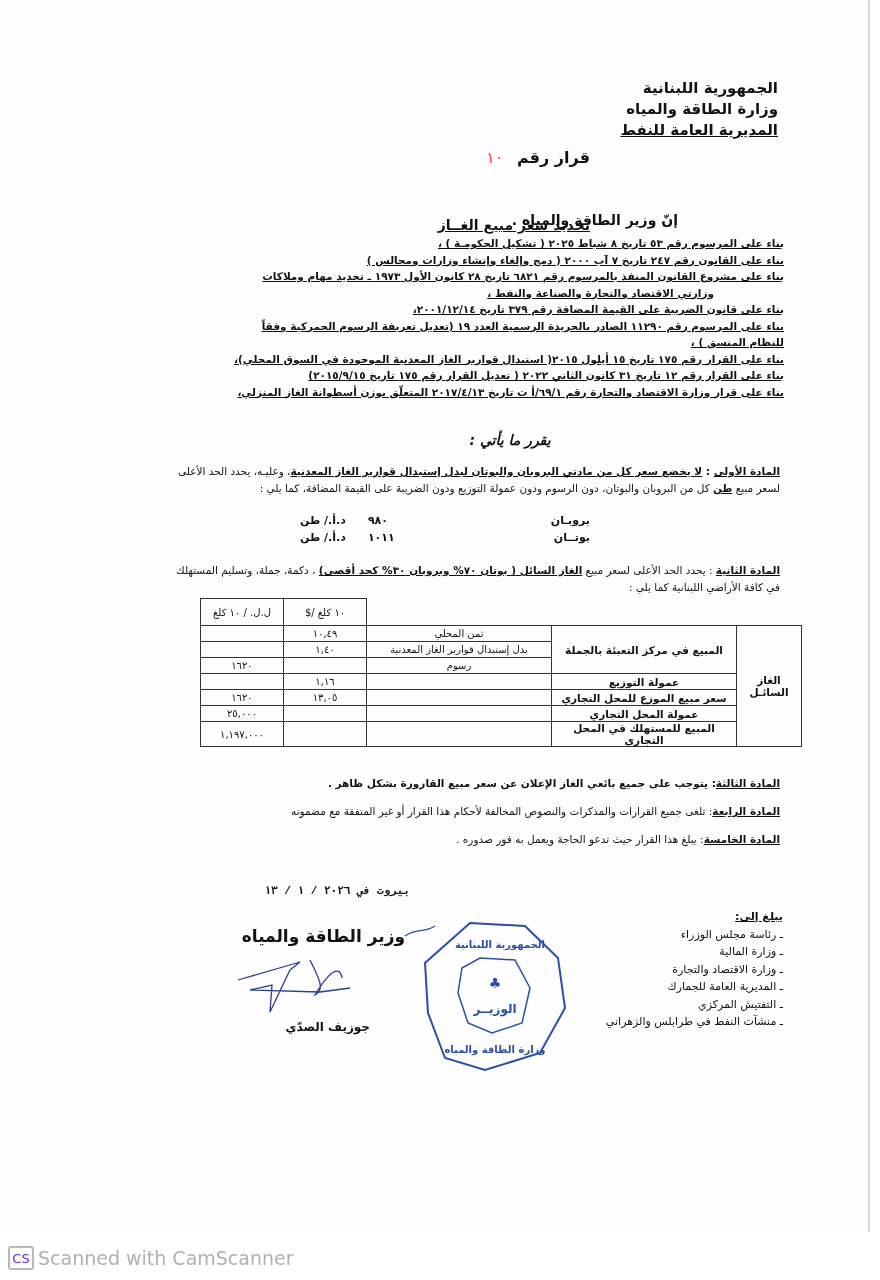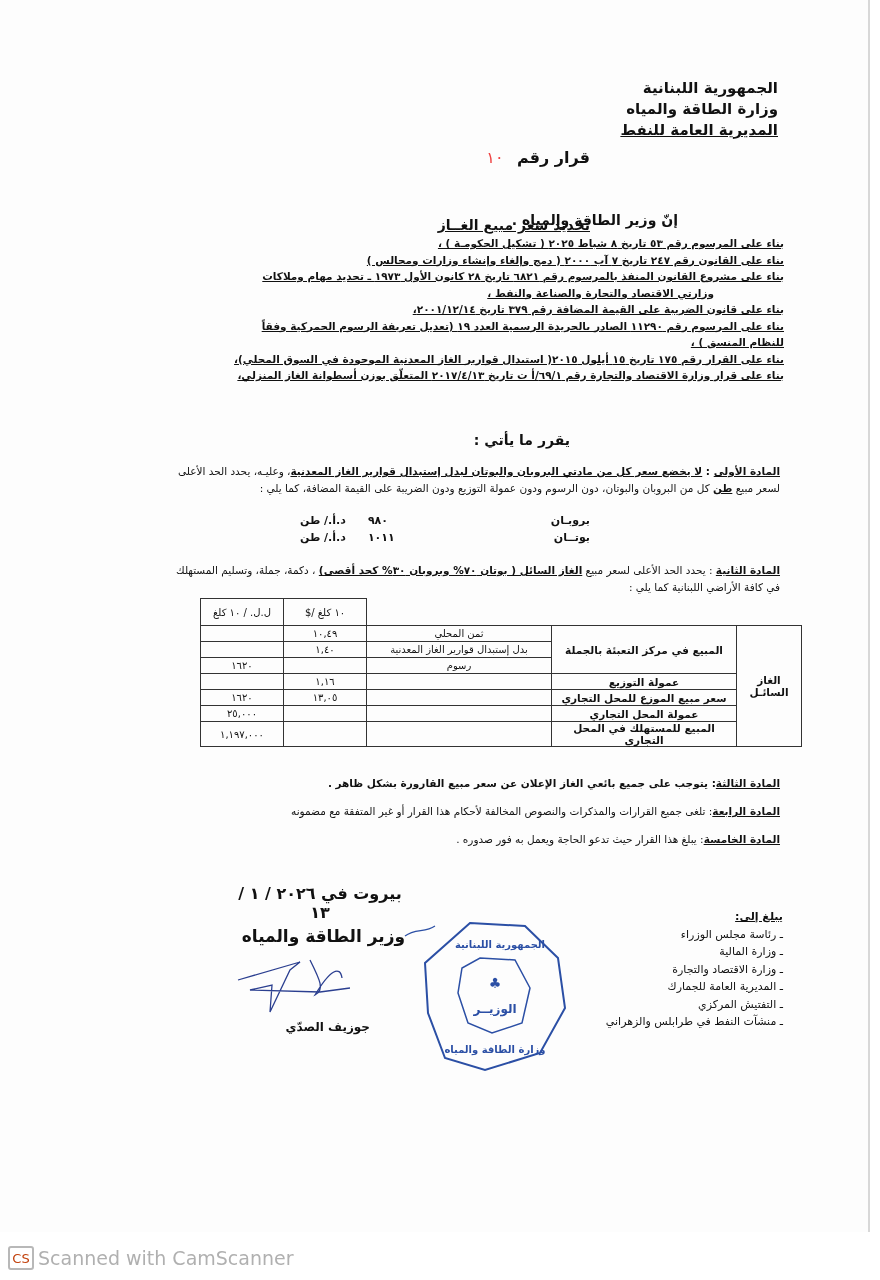--- a/index.html
+++ b/index.html
@@ -10,41 +10,41 @@
   .rtl { direction:rtl; }
   .abs { position:absolute; }
   .hdr { right:90px; top:78px; text-align:right; font-weight:bold; font-size:15px; line-height:21px; }
   .hdr .u { text-decoration:underline; }
   .dec-no { left:440px; top:148px; width:150px; text-align:right; font-weight:bold; font-size:16px; }
   .dec-no .num { color:#ef4444; font-weight:normal; margin-right:8px; }
   .dec-title { left:430px; top:173px; width:160px; text-align:right; font-weight:bold; font-size:14px; text-decoration:underline;margin-top:44px; }
   .minister { right:190px; top:212px; font-weight:bold; font-size:14px; }
   .preamble { right:84px; top:235px; width:560px; font-size:10.5px; font-weight:bold; line-height:16.5px; text-align:right;text-decoration:underline; }
   .preamble .ind { padding-right:70px; }
-  .decides { left:450px; top:432px; width:120px; font-weight:bold; font-size:14px; }
+  .decides { left:450px; top:432px; width:120px; text-align:center; font-weight:bold; font-size:14px;font-style:italic; }
   .article { right:88px; width:615px; font-size:10.5px; line-height:17px; text-align:right; }
   .article .lbl { font-weight:bold; text-decoration:underline; }
   .article .b { font-weight:bold; }
   .article .bu { font-weight:bold; text-decoration:underline; }
   .prices { left:300px; top:514px; width:290px; font-size:11px; font-weight:bold; }
   .prices .row { display:flex; justify-content:space-between; height:17px; }
   .prices .v { display:flex; gap:22px; }
   table.pt { position:absolute; left:200px; top:598px; border-collapse:collapse; font-size:10px; }
   table.pt td { border:1px solid #333; height:15px; padding:0 4px; text-align:center; }
   table.pt td.h { font-weight:normal; height:26px; }
   table.pt td.bold { font-weight:bold; font-size:10.5px; }
   table.pt td.none { border:none; }
   .c-lbp { width:74px; } .c-usd { width:74px; } .c-desc { width:176px; } .c-cat { width:176px; } .c-gas { width:56px; }
-  .place { left:230px; top:884px; width:180px; text-align:center; font-weight:bold; font-size:16px; }
+  .place { left:230px; top:884px; width:180px; text-align:right; font-weight:bold; font-size:11px;font-family:Liberation Mono, monospace; }
   .sigtitle { left:240px; top:926px; width:165px; text-align:right; font-weight:bold; font-size:17px; }
   .signame { left:250px; top:1020px; width:120px; text-align:right; font-weight:bold; font-size:12px; }
   .notify { right:85px; top:908px; width:200px; text-align:right; font-size:11px; line-height:17.5px; }
   .notify .t { font-weight:bold; text-decoration:underline; }
   .footer { left:8px; top:1246px; display:flex; align-items:center; gap:4px; color:#b0b0b0; font-size:19px; }
-  .cs { width:22px; height:20px; border:2px solid #b8b8b8; border-radius:3px; font-size:13px; display:flex; align-items:center; justify-content:center; color:#c2410c; }
+  .cs { width:22px; height:20px; border:2px solid #b8b8b8; border-radius:3px; font-size:13px; display:flex; align-items:center; justify-content:center; color:#6d28d9; }
 </style>
 </head>
 <body>
 
 <div class="page">
 
   <div class="abs hdr rtl">
     <div>الجمهورية اللبنانية</div>
     <div>وزارة الطاقة والمياه</div>
     <div class="u">المديرية العامة للنفط</div>
@@ -59,20 +59,21 @@
   <div class="abs minister rtl">إنّ وزير الطاقة والمياه .</div>
 
   <div class="abs preamble rtl">
     <div>بناء على المرسوم رقم ٥٣ تاريخ ٨ شباط ٢٠٢٥ ( تشكيل الحكومـة ) ،</div>
     <div>بناء على القانون رقم ٢٤٧ تاريخ ٧ آب ٢٠٠٠ ( دمج وإلغاء وإنشاء وزارات ومجالس )</div>
     <div>بناء على مشروع القانون المنفذ بالمرسوم رقم ٦٨٢١ تاريخ ٢٨ كانون الأول ١٩٧٣ ـ تحديد مهام وملاكات</div>
     <div class="ind">وزارتي الاقتصاد والتجارة والصناعة والنفط ،</div>
     <div>بناء على قانون الضريبة على القيمة المضافة رقم ٣٧٩ تاريخ ٢٠٠١/١٢/١٤،</div>
     <div>بناء على المرسوم رقم ١١٢٩٠ الصادر بالجريدة الرسمية العدد ١٩ (تعديل تعريفة الرسوم الجمركية وفقاً للنظام المنسق ) ،</div>
     <div>بناء على القرار رقم ١٧٥ تاريخ ١٥ أيلول ٢٠١٥( استبدال قوارير الغاز المعدنية الموجودة في السوق المحلي)،</div>
+    <div>بناء على القرار رقم ١٢ تاريخ ٣١ كانون الثاني ٢٠٢٢ ( تعديل القرار رقم ١٧٥ تاريخ ٢٠١٥/٩/١٥)</div>
     <div>بناء على قرار وزارة الاقتصاد والتجارة رقم ٦٩/١/أ ت تاريخ ٢٠١٧/٤/١٣ المتعلّق بوزن أسطوانة الغاز المنزلي،</div>
   </div>
 
   <div class="abs decides rtl">يقرر ما يأتي :</div>
 
   <div class="abs article rtl" style="top:463px;">
     <span class="lbl">المادة الأولى</span><span class="b"> : </span><span class="bu">لا يخضع سعر كل من مادتي البروبان والبوتان لبدل إستبدال قوارير الغاز المعدنية</span><span>، وعليـه، يحدد الحد الأعلى لسعر مبيع</span>
     <span class="bu">طن</span>
     <span>كل من البروبان والبوتان، دون الرسوم ودون عمولة التوزيع ودون الضريبة على القيمة المضافة، كما يلي :</span>
   </div>

